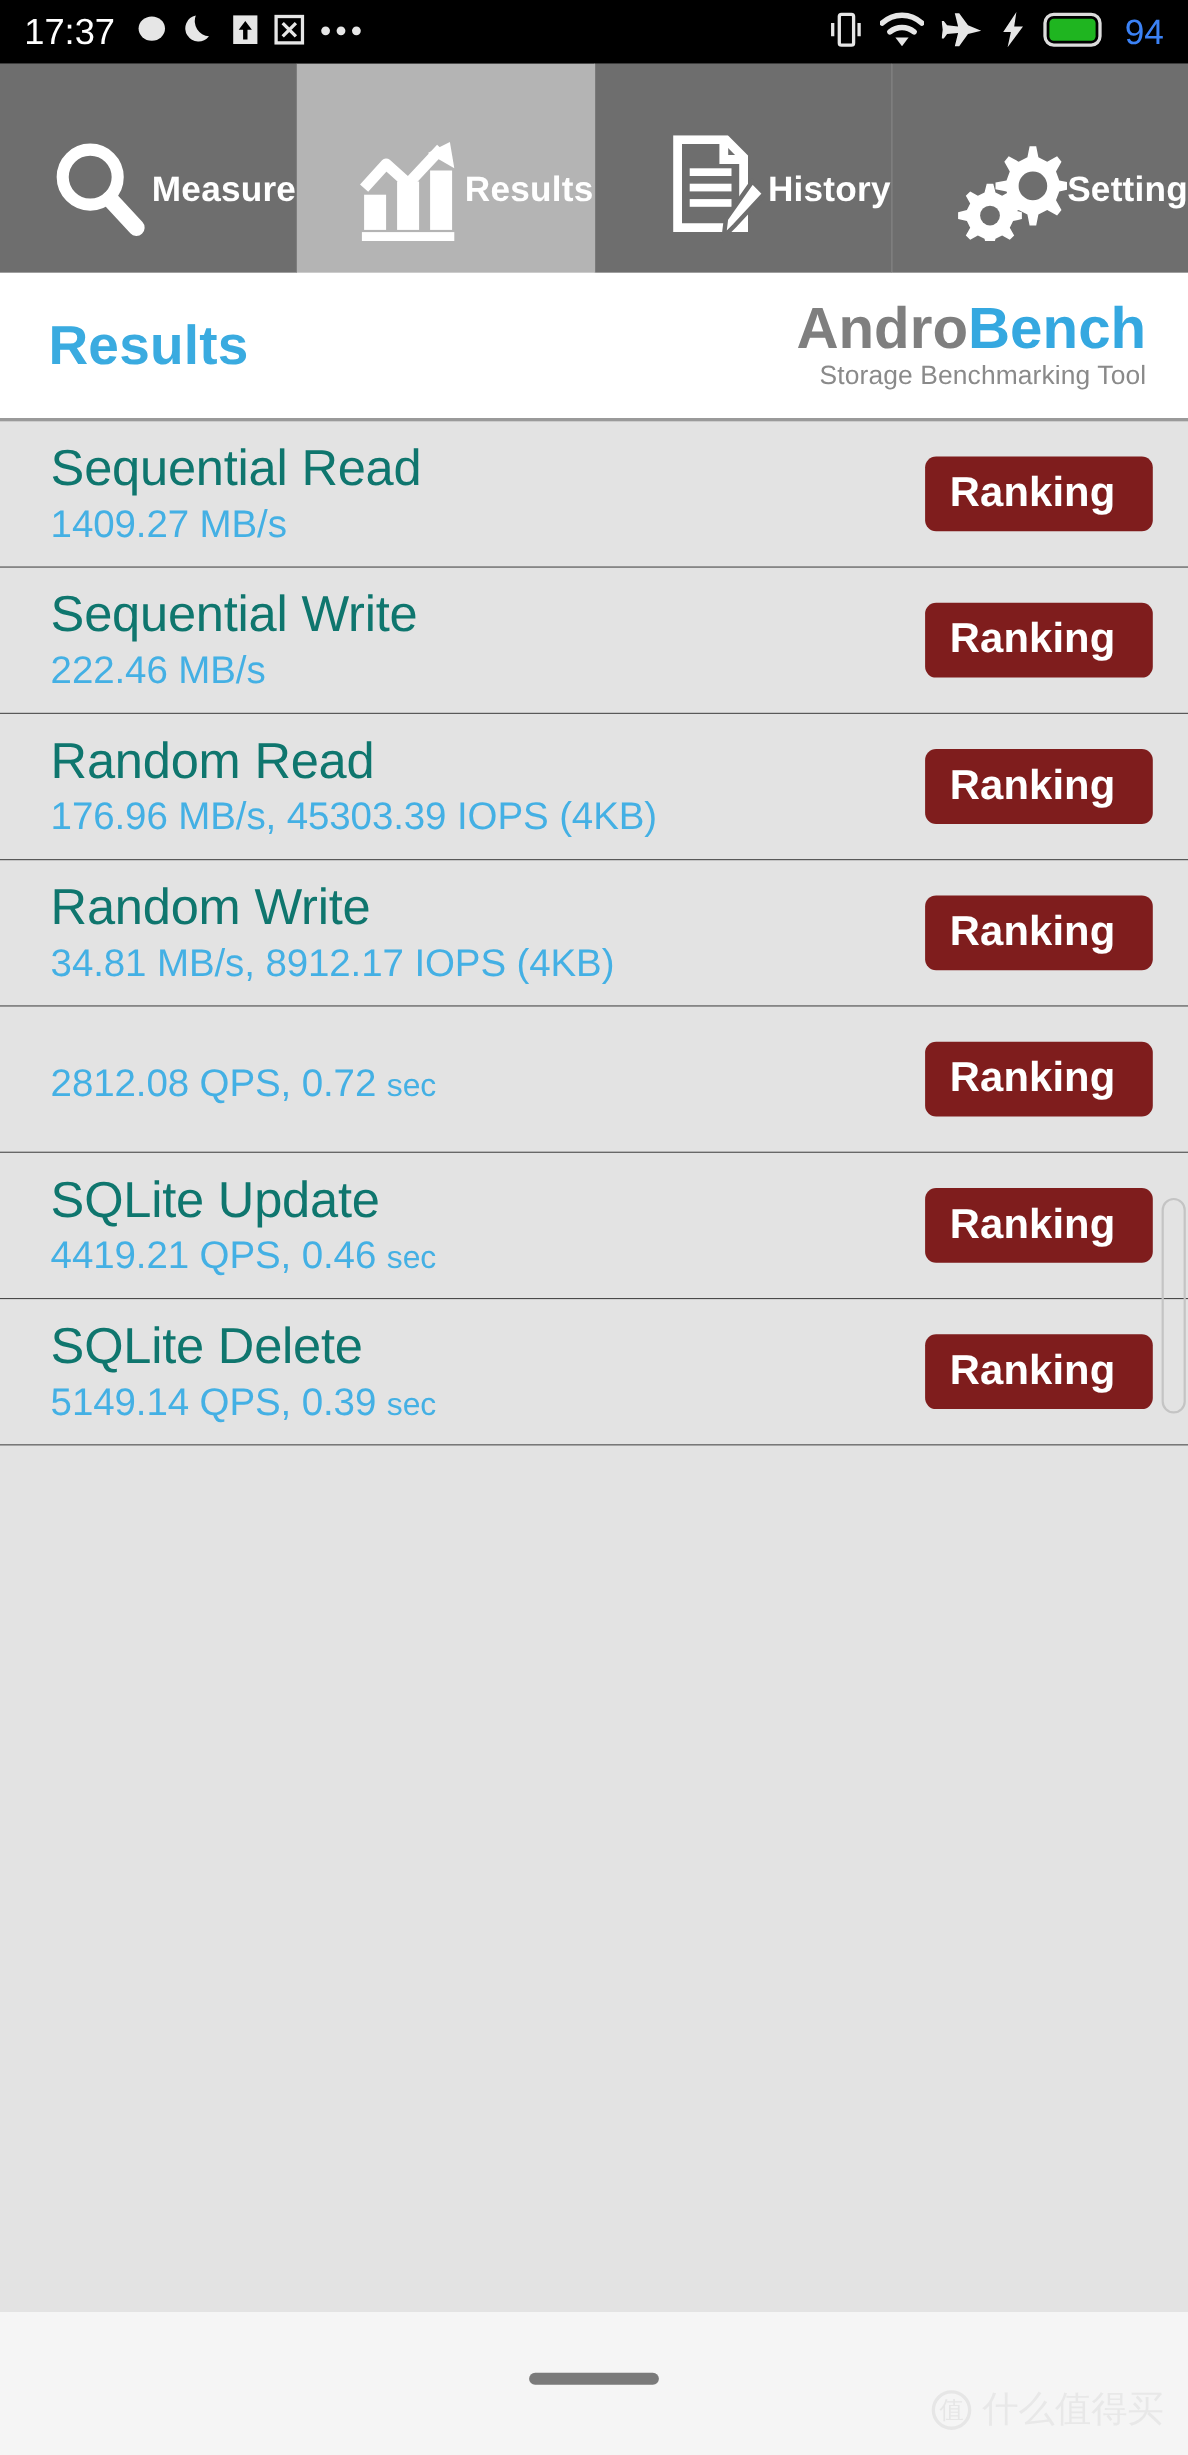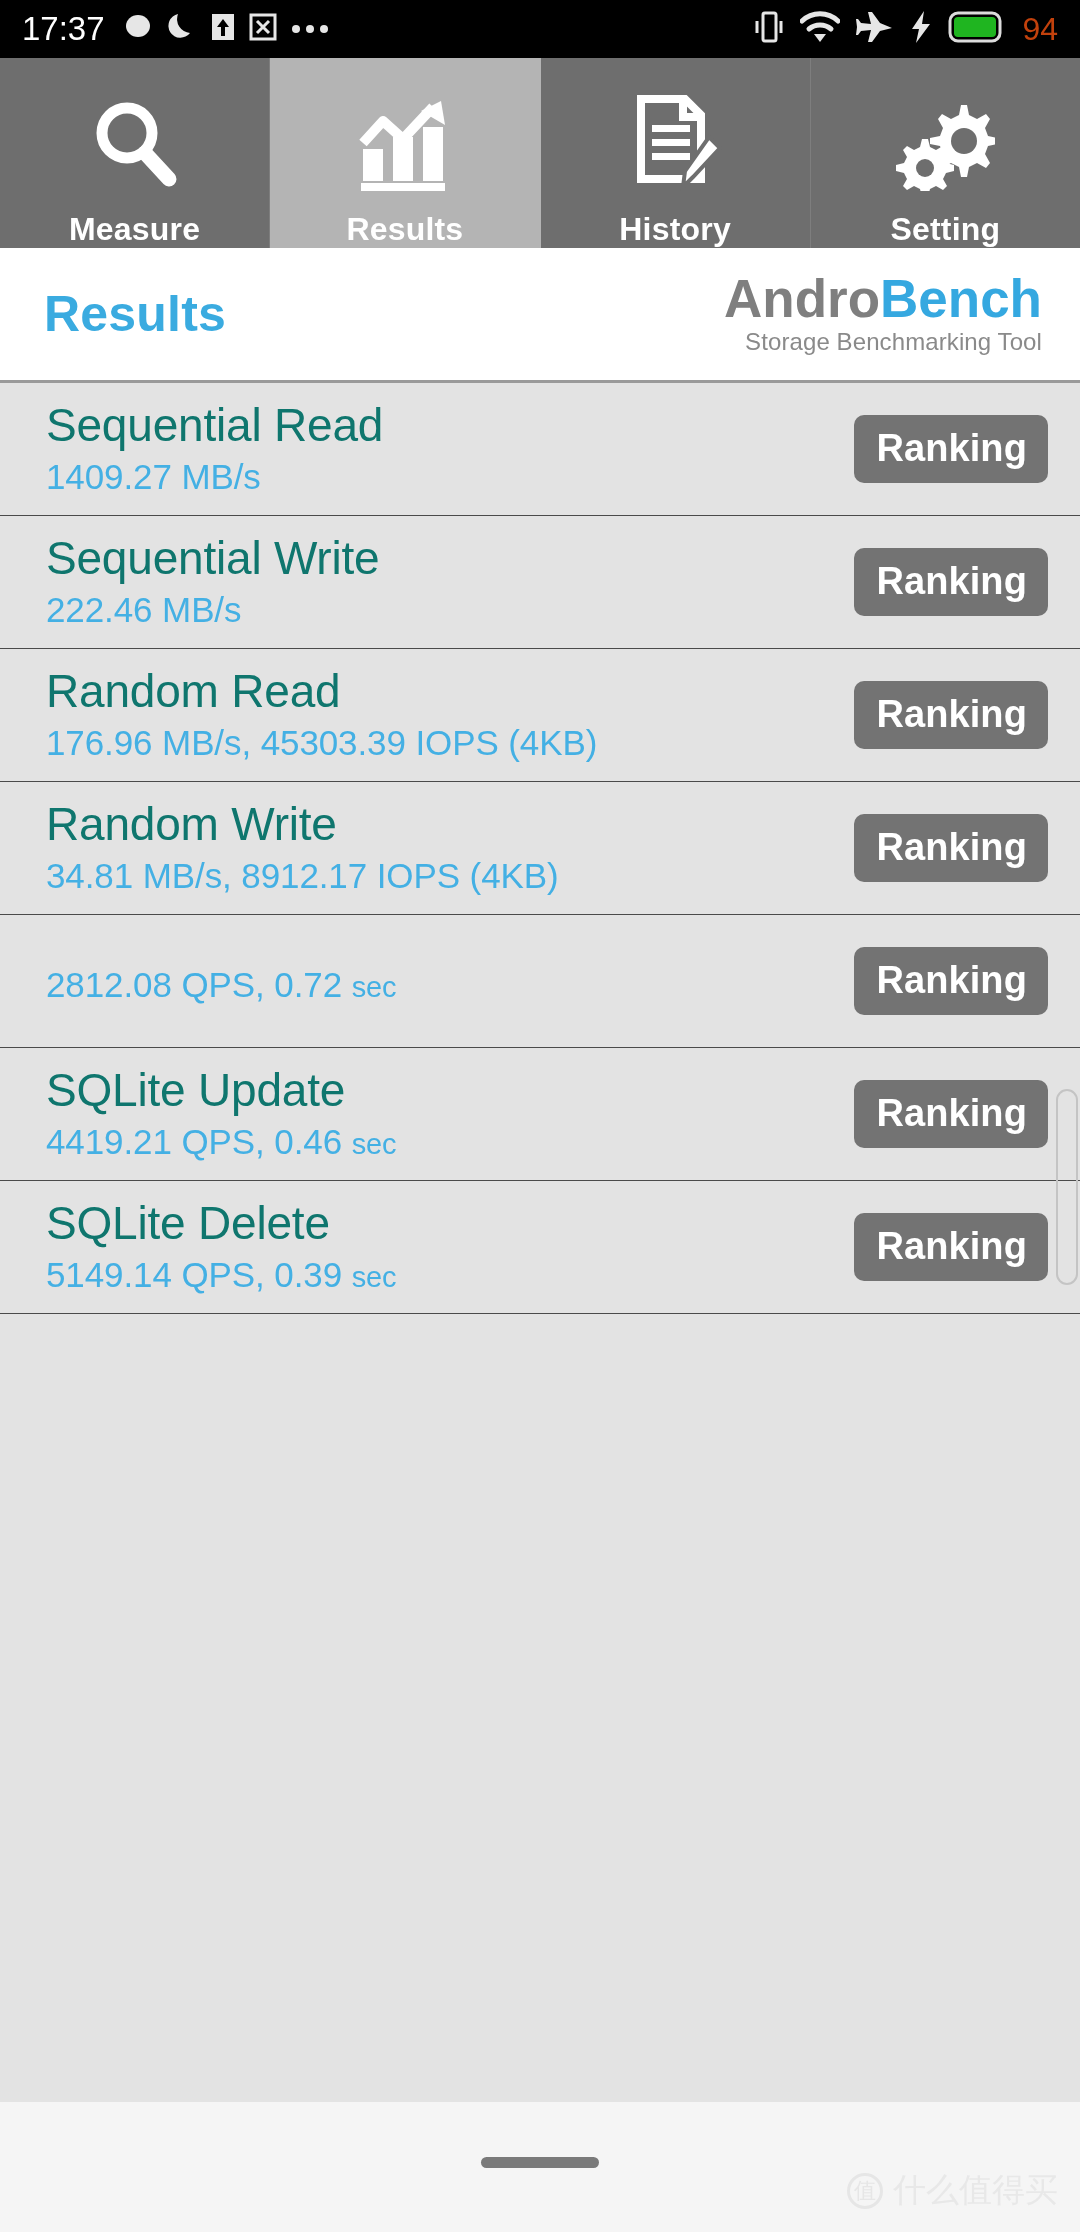--- a/index.html
+++ b/index.html
@@ -18,31 +18,31 @@
     padding:12px 22px;
   }
   .sb-left { display:flex; align-items:center; gap:13px; flex:1; }
   .sb-right { display:flex; align-items:center; gap:16px; }
   .sb-time {
     color:#ffffff; font-size:33px; font-weight:400; letter-spacing:0px;
     font-family:"Liberation Sans", sans-serif;
     margin-right:4px;
   }
   .sb-icon { display:block; }
-  .sb-batt-text { color:#c2410c; font-size:32px; margin-left:2px; }
+  .sb-batt-text { color:#3b82f6; font-size:32px; margin-left:2px; }
 
   
   .tabbar {
     position:absolute; top:58px; left:0; width:1080px; height:190px;
     display:flex;
   }
   .tab {
     flex:1; position:relative; background:#6e6e6e;
-    display:flex; flex-direction:column; align-items:center;
-    justify-content:space-between; padding-top:36px;
+    display:flex; flex-direction:row; align-items:center;
+    justify-content:flex-end; padding-top:36px;
     border-right:1px solid #7e7e7e;
   }
   .tab:last-child { border-right:none; }
   .tab.active { background:#b4b4b4; border-right-color:#b4b4b4; }
   .tab-icon { height:98px; display:flex; align-items:center; justify-content:center; }
   .tab-label {
     color:#ffffff; font-size:32px; font-weight:bold;
     margin-top:2px; letter-spacing:0.2px;
   }
 
@@ -86,24 +86,24 @@
   .row-title {
     color:#0f766e; font-size:46px; font-weight:400;
     line-height:1.05; letter-spacing:-0.2px;
   }
   .row-value {
     color:#44b0e4; font-size:35px; font-weight:400;
     margin-top:8px; letter-spacing:-0.1px;
   }
   .row-value .unit-sec { font-size:29px; }
   .rank-btn {
-    background:#737373; color:#ffffff;
+    background:#7f1d1d; color:#ffffff;
     font-size:38px; font-weight:bold;
     border:none; border-radius:10px;
-    padding:14px 21px 16px 22px;
+    padding:14px 34px 16px 22px;
     min-width:148px; text-align:center;
     line-height:1;
     letter-spacing:0.1px;
   }
 
   
   .scroll-thumb {
     position:absolute; top:706px; right:2px;
     width:22px; height:196px;
     border:2px solid #c4c4c4; border-radius:12px;

